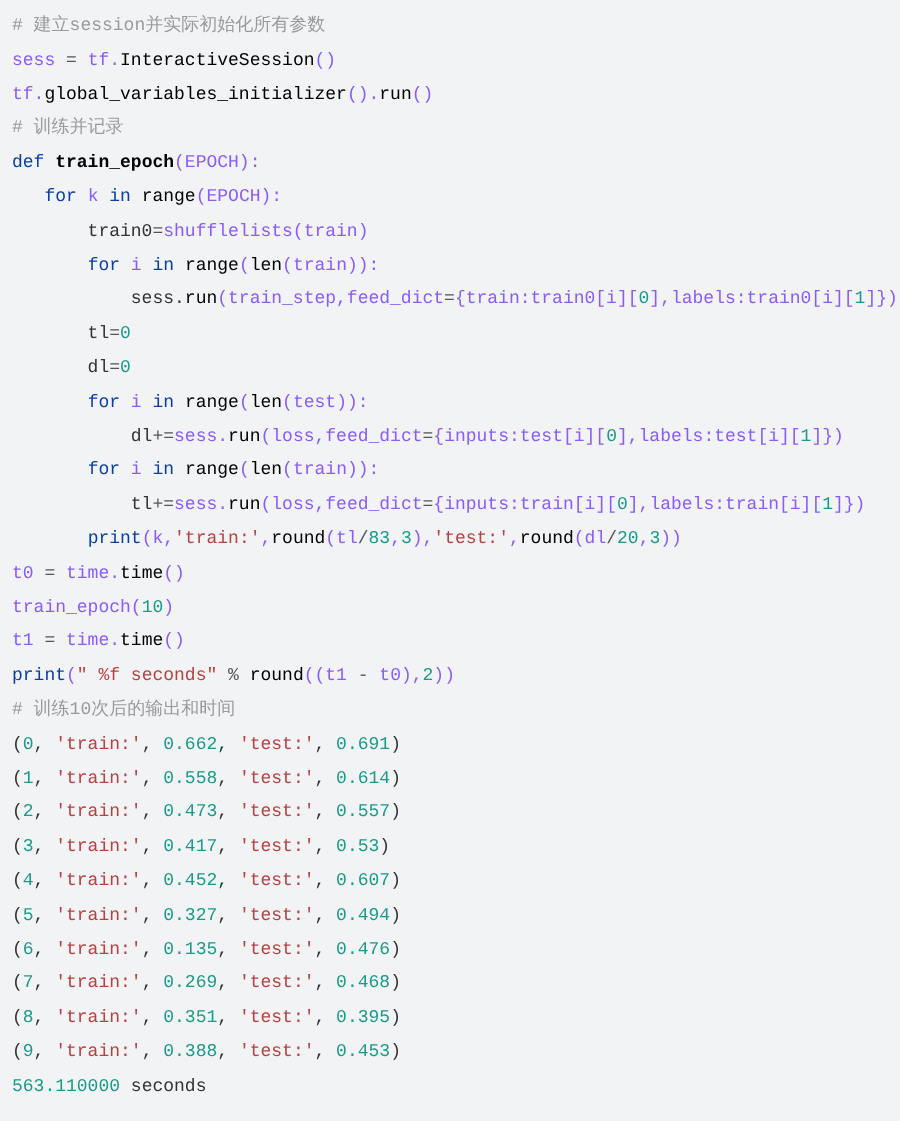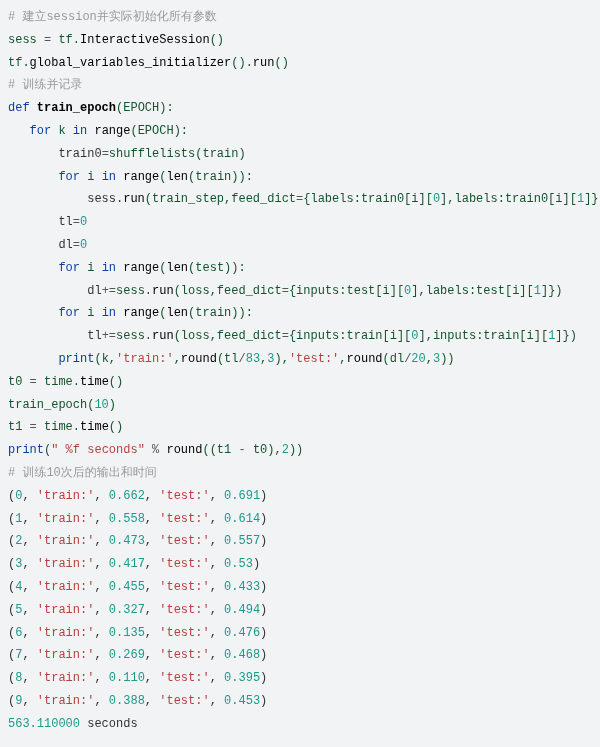--- a/index.html
+++ b/index.html
@@ -12,55 +12,55 @@
     width:600px;
     padding:6px 8px 10px 8px;
     box-sizing:border-box;
   }
   pre{margin:0;white-space:pre;font-family:inherit}
   .c-comment{color:#9a9a9a;}
   .c-kw{color:#0a3ea0;font-weight:normal}       
   .c-fn{color:#000000}                         
   .c-num{color:#1a9a88}                        
   .c-str{color:#b84040}                        
-  .c-id{color:#14532d}                            
+  .c-id{color:#8b5cf6}                            
   .c-op{color:#555}                            
   .output{color:#333}
   .o-num{color:#1a9a88}
   .o-str{color:#b84040}
 </style>
 </head>
 <body>
 
 <pre><span class="c-comment"># 建立session并实际初始化所有参数</span>
 <span class="c-id">sess </span><span class="c-op">=</span><span class="c-id"> tf.</span><span class="c-fn">InteractiveSession</span><span class="c-id">()</span>
 <span class="c-id">tf.</span><span class="c-fn">global_variables_initializer</span><span class="c-id">().</span><span class="c-fn">run</span><span class="c-id">()</span>
 <span class="c-comment"># 训练并记录</span>
 <span class="c-kw">def</span><span> </span><span class="c-fn" style="font-weight:bold">train_epoch</span><span class="c-id">(EPOCH):</span>
 <span>   </span><span class="c-kw">for</span><span class="c-id"> k </span><span class="c-kw">in</span><span> </span><span class="c-fn">range</span><span class="c-id">(EPOCH):</span>
 <span>       train0</span><span class="c-op">=</span><span class="c-id">shufflelists(train)</span>
 <span>       </span><span class="c-kw">for</span><span class="c-id"> i </span><span class="c-kw">in</span><span> </span><span class="c-fn">range</span><span class="c-id">(</span><span class="c-fn">len</span><span class="c-id">(train)):</span>
-<span>           sess.</span><span class="c-fn">run</span><span class="c-id">(train_step,feed_dict</span><span class="c-op">=</span><span class="c-id">{labels:train0[i][</span><span class="c-num">0</span><span class="c-id">],labels:train0[i][</span><span class="c-num">1</span><span class="c-id">]})</span>
+<span>           sess.</span><span class="c-fn">run</span><span class="c-id">(train_step,feed_dict</span><span class="c-op">=</span><span class="c-id">{train:train0[i][</span><span class="c-num">0</span><span class="c-id">],labels:train0[i][</span><span class="c-num">1</span><span class="c-id">]})</span>
 <span>       tl</span><span class="c-op">=</span><span class="c-num">0</span>
 <span>       dl</span><span class="c-op">=</span><span class="c-num">0</span>
 <span>       </span><span class="c-kw">for</span><span class="c-id"> i </span><span class="c-kw">in</span><span> </span><span class="c-fn">range</span><span class="c-id">(</span><span class="c-fn">len</span><span class="c-id">(test)):</span>
 <span>           dl</span><span class="c-op">+=</span><span class="c-id">sess.</span><span class="c-fn">run</span><span class="c-id">(loss,feed_dict</span><span class="c-op">=</span><span class="c-id">{inputs:test[i][</span><span class="c-num">0</span><span class="c-id">],labels:test[i][</span><span class="c-num">1</span><span class="c-id">]})</span>
 <span>       </span><span class="c-kw">for</span><span class="c-id"> i </span><span class="c-kw">in</span><span> </span><span class="c-fn">range</span><span class="c-id">(</span><span class="c-fn">len</span><span class="c-id">(train)):</span>
-<span>           tl</span><span class="c-op">+=</span><span class="c-id">sess.</span><span class="c-fn">run</span><span class="c-id">(loss,feed_dict</span><span class="c-op">=</span><span class="c-id">{inputs:train[i][</span><span class="c-num">0</span><span class="c-id">],inputs:train[i][</span><span class="c-num">1</span><span class="c-id">]})</span>
+<span>           tl</span><span class="c-op">+=</span><span class="c-id">sess.</span><span class="c-fn">run</span><span class="c-id">(loss,feed_dict</span><span class="c-op">=</span><span class="c-id">{inputs:train[i][</span><span class="c-num">0</span><span class="c-id">],labels:train[i][</span><span class="c-num">1</span><span class="c-id">]})</span>
 <span>       </span><span class="c-kw">print</span><span class="c-id">(k,</span><span class="c-str">'train:'</span><span class="c-id">,</span><span class="c-fn">round</span><span class="c-id">(tl</span><span class="c-op">/</span><span class="c-num">83</span><span class="c-id">,</span><span class="c-num">3</span><span class="c-id">),</span><span class="c-str">'test:'</span><span class="c-id">,</span><span class="c-fn">round</span><span class="c-id">(dl</span><span class="c-op">/</span><span class="c-num">20</span><span class="c-id">,</span><span class="c-num">3</span><span class="c-id">))</span>
 <span class="c-id">t0 </span><span class="c-op">=</span><span class="c-id"> time.</span><span class="c-fn">time</span><span class="c-id">()</span>
 <span class="c-id">train_epoch(</span><span class="c-num">10</span><span class="c-id">)</span>
 <span class="c-id">t1 </span><span class="c-op">=</span><span class="c-id"> time.</span><span class="c-fn">time</span><span class="c-id">()</span>
 <span class="c-kw">print</span><span class="c-id">(</span><span class="c-str">" %f seconds"</span><span> </span><span class="c-op">%</span><span> </span><span class="c-fn">round</span><span class="c-id">((t1 </span><span class="c-op">-</span><span class="c-id"> t0),</span><span class="c-num">2</span><span class="c-id">))</span>
 <span class="c-comment"># 训练10次后的输出和时间</span>
 </pre>
 
 <pre id="output-block"><span class="output">(<span class="o-num">0</span>, <span class="o-str">'train:'</span>, <span class="o-num">0.662</span>, <span class="o-str">'test:'</span>, <span class="o-num">0.691</span>)</span>
 <span class="output">(<span class="o-num">1</span>, <span class="o-str">'train:'</span>, <span class="o-num">0.558</span>, <span class="o-str">'test:'</span>, <span class="o-num">0.614</span>)</span>
 <span class="output">(<span class="o-num">2</span>, <span class="o-str">'train:'</span>, <span class="o-num">0.473</span>, <span class="o-str">'test:'</span>, <span class="o-num">0.557</span>)</span>
 <span class="output">(<span class="o-num">3</span>, <span class="o-str">'train:'</span>, <span class="o-num">0.417</span>, <span class="o-str">'test:'</span>, <span class="o-num">0.53</span>)</span>
-<span class="output">(<span class="o-num">4</span>, <span class="o-str">'train:'</span>, <span class="o-num">0.455</span>, <span class="o-str">'test:'</span>, <span class="o-num">0.433</span>)</span>
+<span class="output">(<span class="o-num">4</span>, <span class="o-str">'train:'</span>, <span class="o-num">0.452</span>, <span class="o-str">'test:'</span>, <span class="o-num">0.607</span>)</span>
 <span class="output">(<span class="o-num">5</span>, <span class="o-str">'train:'</span>, <span class="o-num">0.327</span>, <span class="o-str">'test:'</span>, <span class="o-num">0.494</span>)</span>
 <span class="output">(<span class="o-num">6</span>, <span class="o-str">'train:'</span>, <span class="o-num">0.135</span>, <span class="o-str">'test:'</span>, <span class="o-num">0.476</span>)</span>
 <span class="output">(<span class="o-num">7</span>, <span class="o-str">'train:'</span>, <span class="o-num">0.269</span>, <span class="o-str">'test:'</span>, <span class="o-num">0.468</span>)</span>
-<span class="output">(<span class="o-num">8</span>, <span class="o-str">'train:'</span>, <span class="o-num">0.110</span>, <span class="o-str">'test:'</span>, <span class="o-num">0.395</span>)</span>
+<span class="output">(<span class="o-num">8</span>, <span class="o-str">'train:'</span>, <span class="o-num">0.351</span>, <span class="o-str">'test:'</span>, <span class="o-num">0.395</span>)</span>
 <span class="output">(<span class="o-num">9</span>, <span class="o-str">'train:'</span>, <span class="o-num">0.388</span>, <span class="o-str">'test:'</span>, <span class="o-num">0.453</span>)</span>
 <span class="output"><span class="o-num">563.110000</span> seconds</span></pre>
 
 </body></html>

